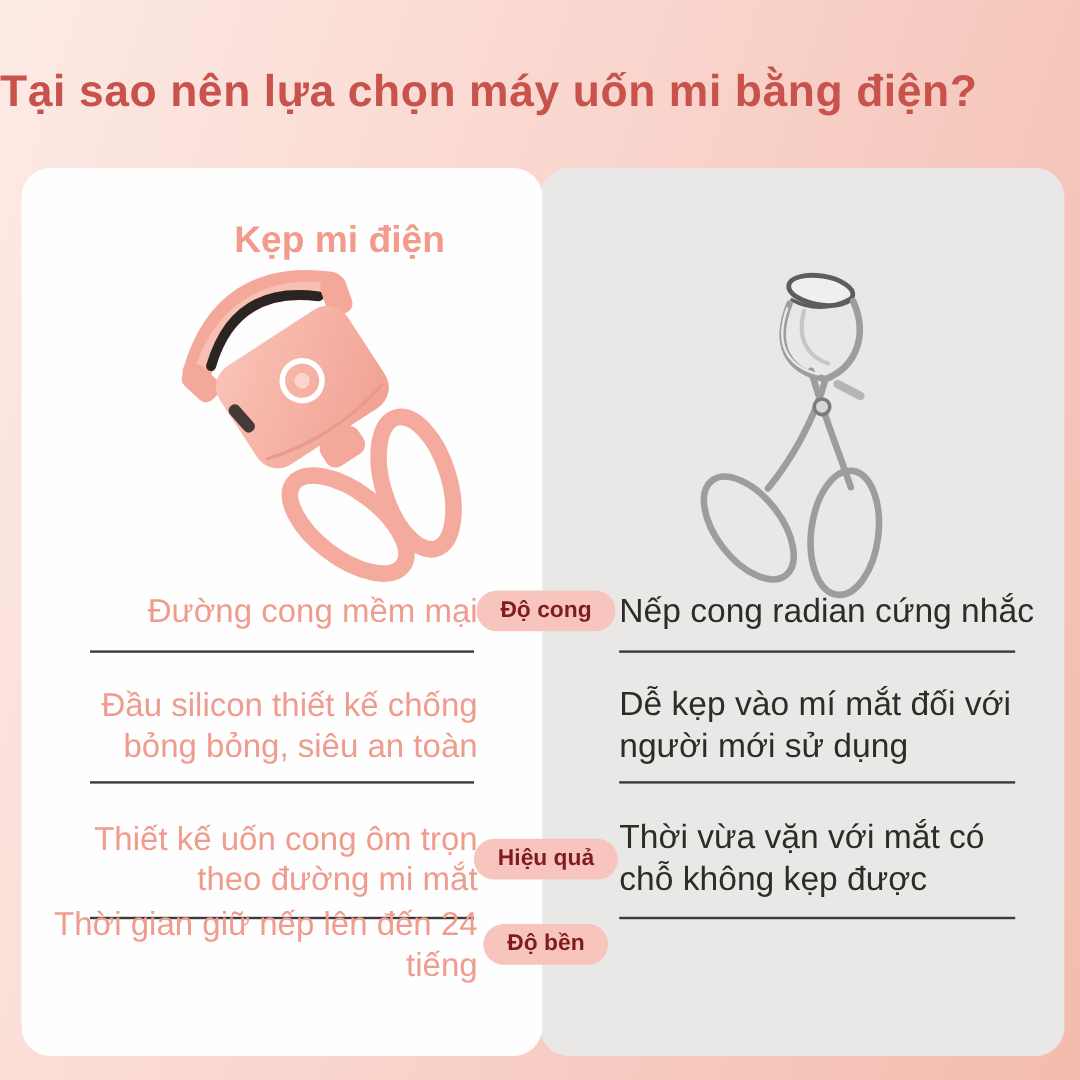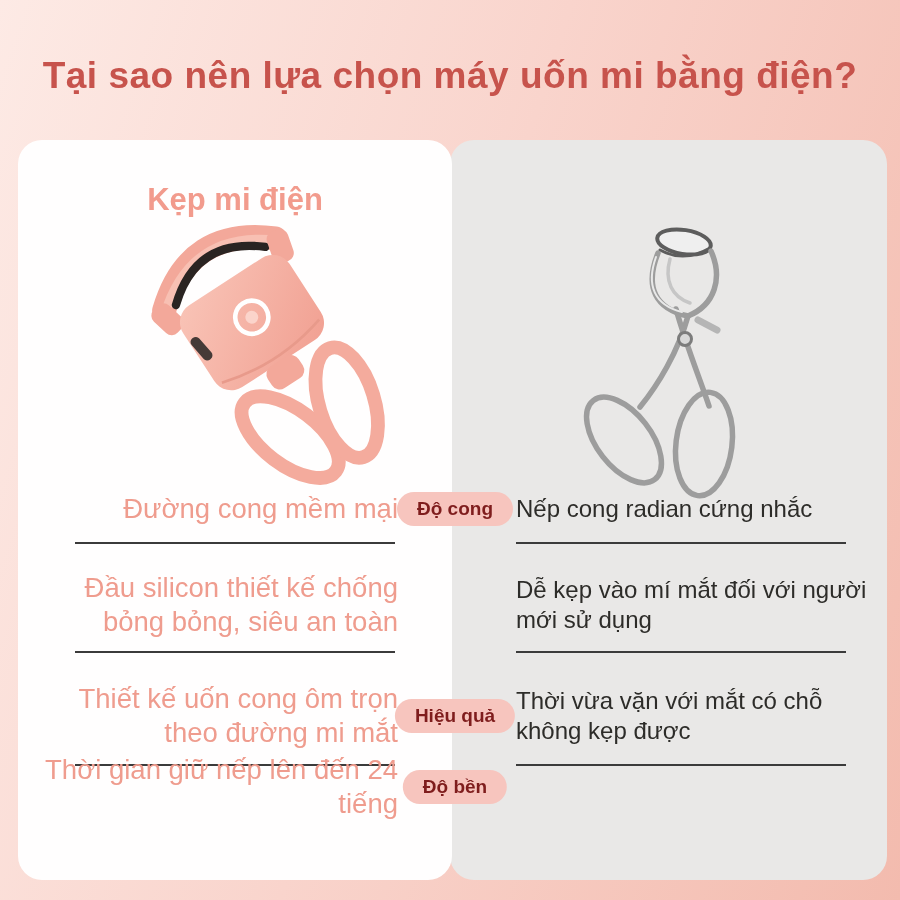--- a/index.html
+++ b/index.html
@@ -2,43 +2,43 @@
 <html><head>
 <meta charset="utf-8">
 <style>
   html,body{margin:0;padding:0;}
   .canvas{
     position:relative;width:900px;height:900px;overflow:hidden;
     background:linear-gradient(108deg,#fdeae5 0%,#f9d4cc 48%,#f3bbae 100%);
     font-family:"Liberation Sans", sans-serif;
   }
   .title{
-    position:absolute;top:55px;left:0;width:900px;margin:0;text-align:center;
+    position:absolute;top:55px;left:0;width:900px;margin:0;
     font-size:37px;font-weight:bold;color:#c7534c;letter-spacing:.5px;
   }
   .panel{position:absolute;top:140px;height:740px;border-radius:24px;}
   .panel-left{left:18px;width:434px;background:#fffefe;z-index:1;}
   .panel-right{left:450px;width:437px;background:#e9e8e7;z-index:0;}
-  .panel h2{position:absolute;top:42px;left:0;width:100%;margin:0;text-align:center;}
+  .panel h2{position:absolute;top:42px;left:0;width:100%;margin:0;text-align:center;padding-left:48px;}
   .panel-left h2{font-size:31px;font-weight:600;color:#f29b8d;}
   .panel-right h2{font-size:33px;font-weight:700;color:#161616;}
   .product-img{position:absolute;overflow:visible;}
   .img-electric{left:77px;top:86px;width:312px;height:266px;}
   .img-manual{left:98px;top:76px;width:282px;height:274px;}
   .rows{position:absolute;inset:0;z-index:2;pointer-events:none;}
   .row{position:absolute;left:0;width:900px;}
   .row-0{top:474px;height:70px;}
   .row-1{top:556px;height:97px;}
   .row-2{top:665px;height:101px;}
   .row-3{top:737px;height:100px;}
   .cell{position:absolute;top:0;height:100%;display:flex;align-items:center;}
   .cell-left{left:28px;width:370px;justify-content:flex-end;text-align:right;
     color:#ef9c8e;font-size:27.5px;line-height:1.22;}
   .cell-right{left:516px;width:352px;justify-content:flex-start;text-align:left;
-    color:#2d2c29;font-size:24px;line-height:1.22;}
+    color:#2d2c29;font-size:28px;line-height:1.22;}
   .badge{
     position:absolute;left:455px;top:50%;transform:translate(-50%,-50%);
     background:#f7c5be;border-radius:26px;padding:6px 20px;white-space:nowrap;
     font-size:19px;font-weight:bold;color:#7f1d1d;
   }
   .sep{position:absolute;bottom:0;height:2px;background:#3b3b3b;}
   .sep-l{left:75px;width:320px;}
   .sep-r{left:516px;width:330px;}
 </style>
 </head>

